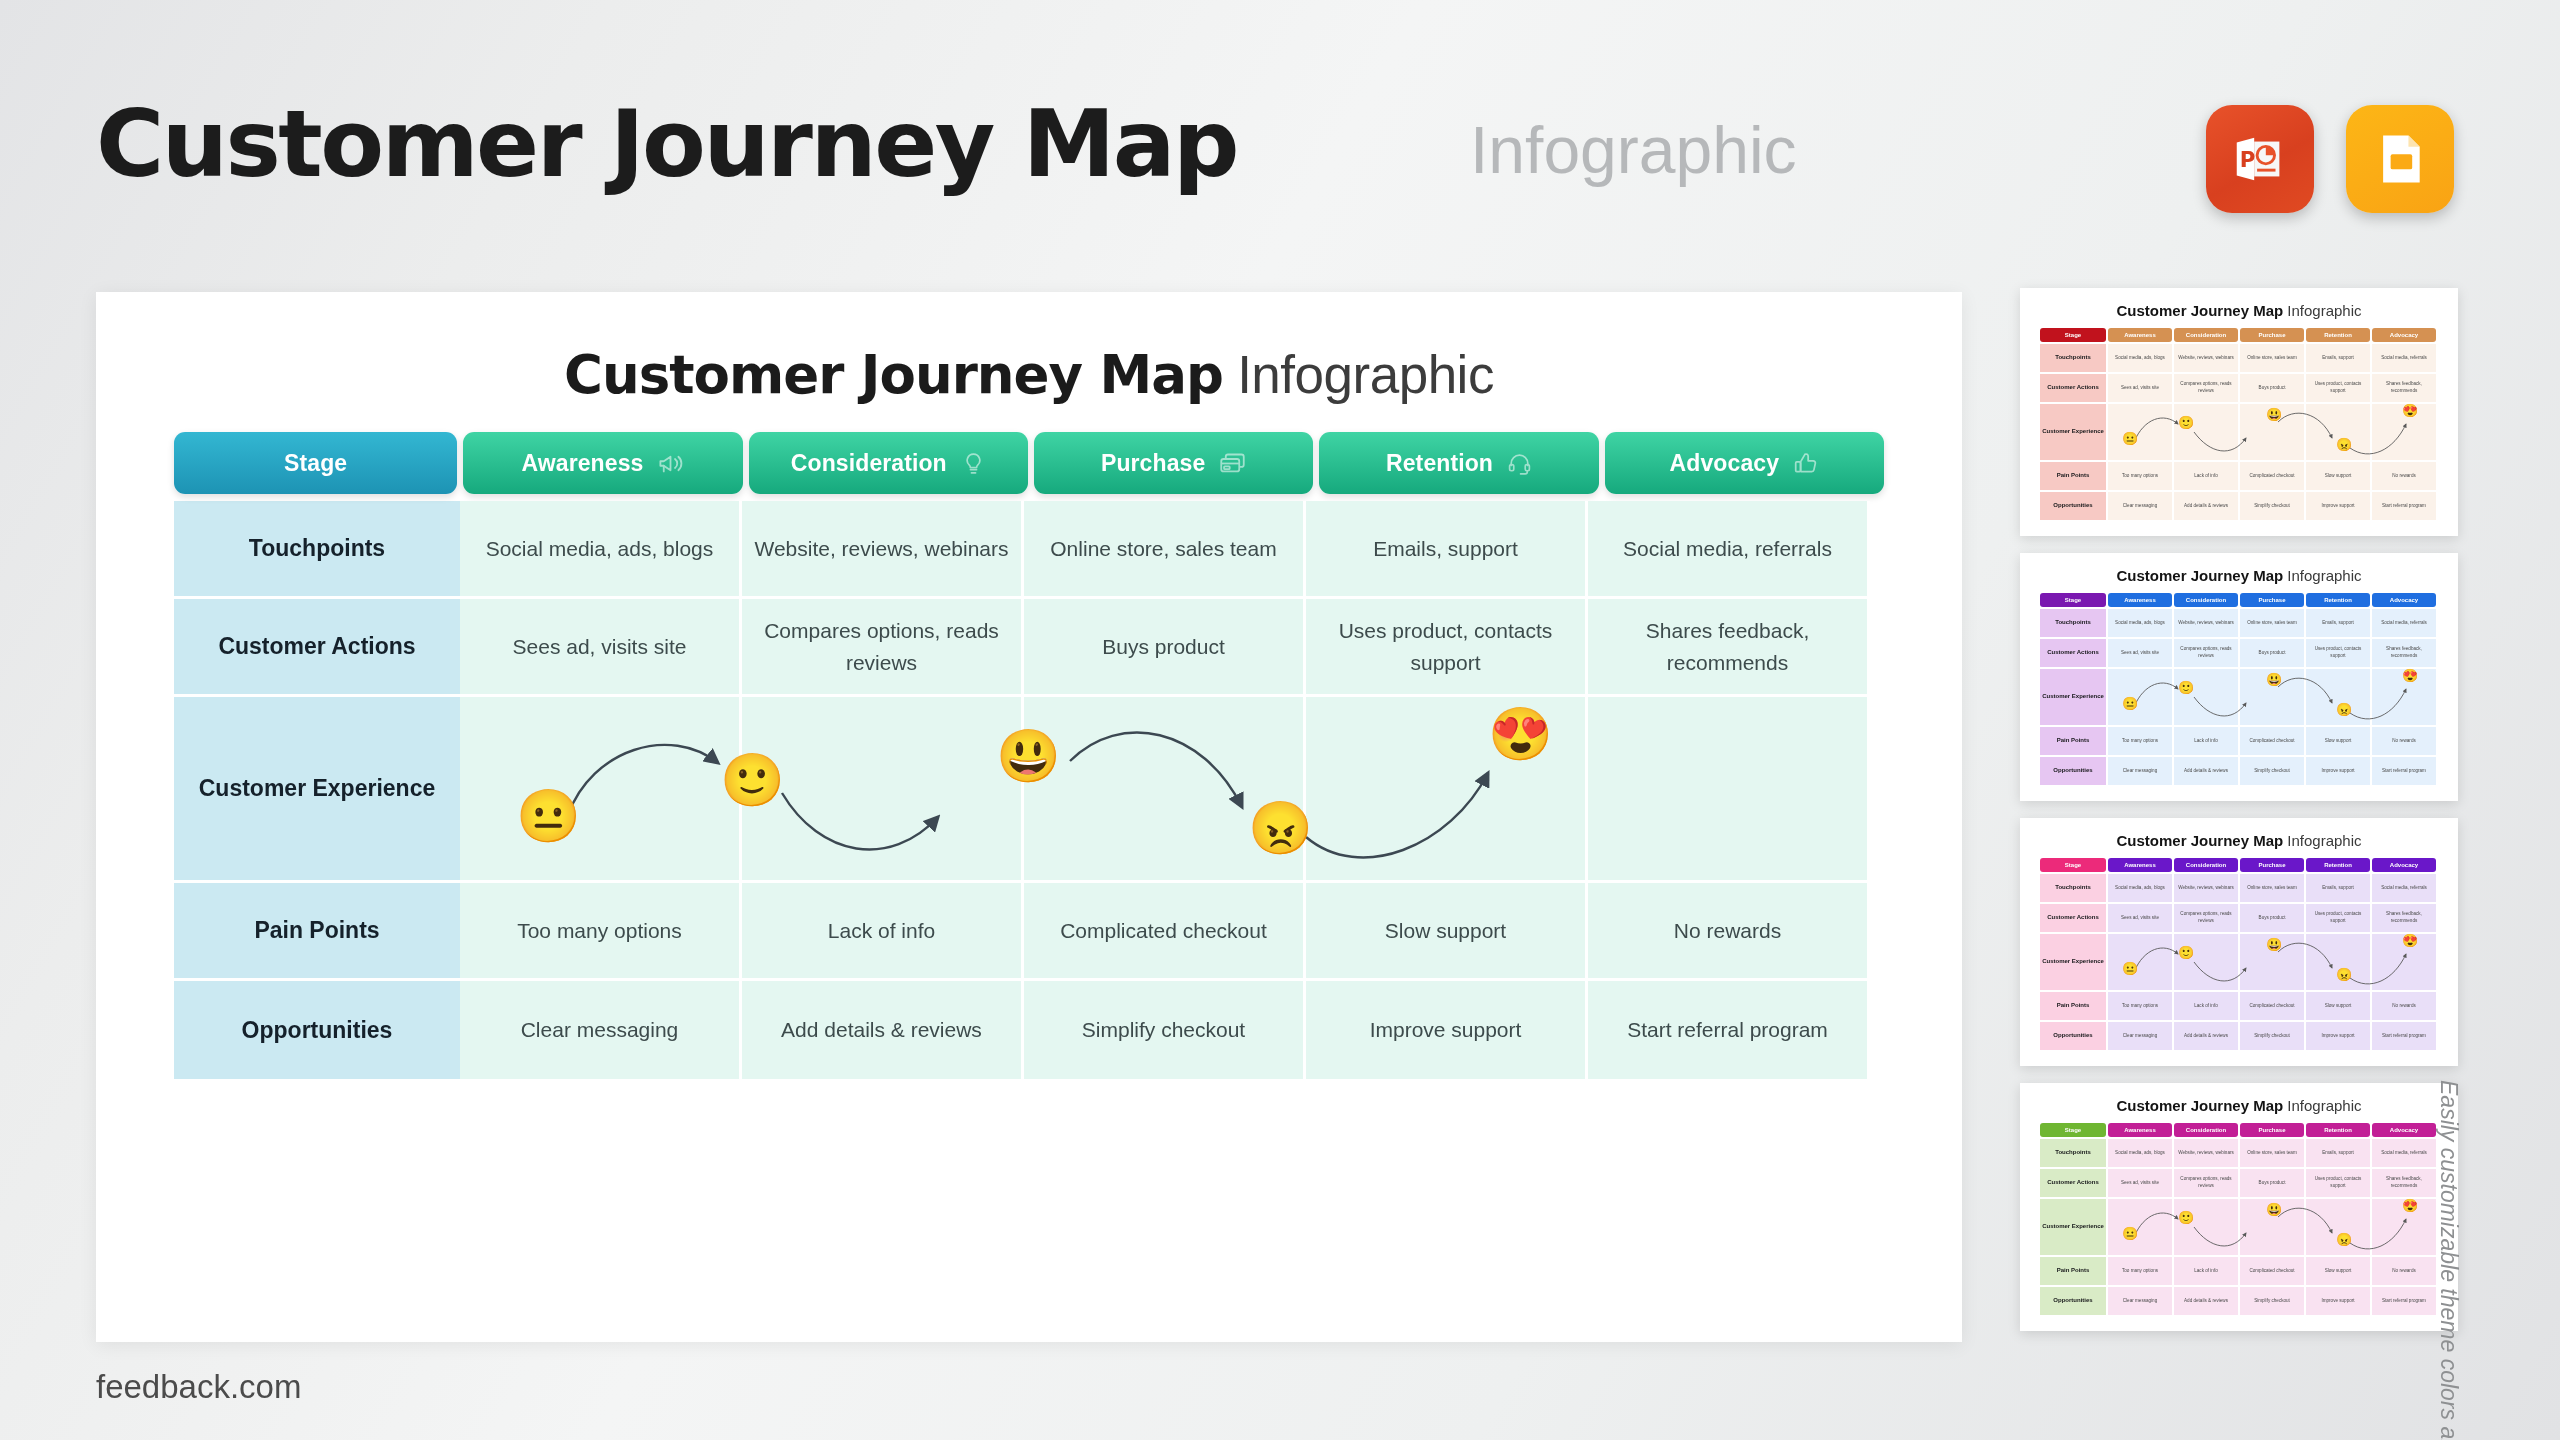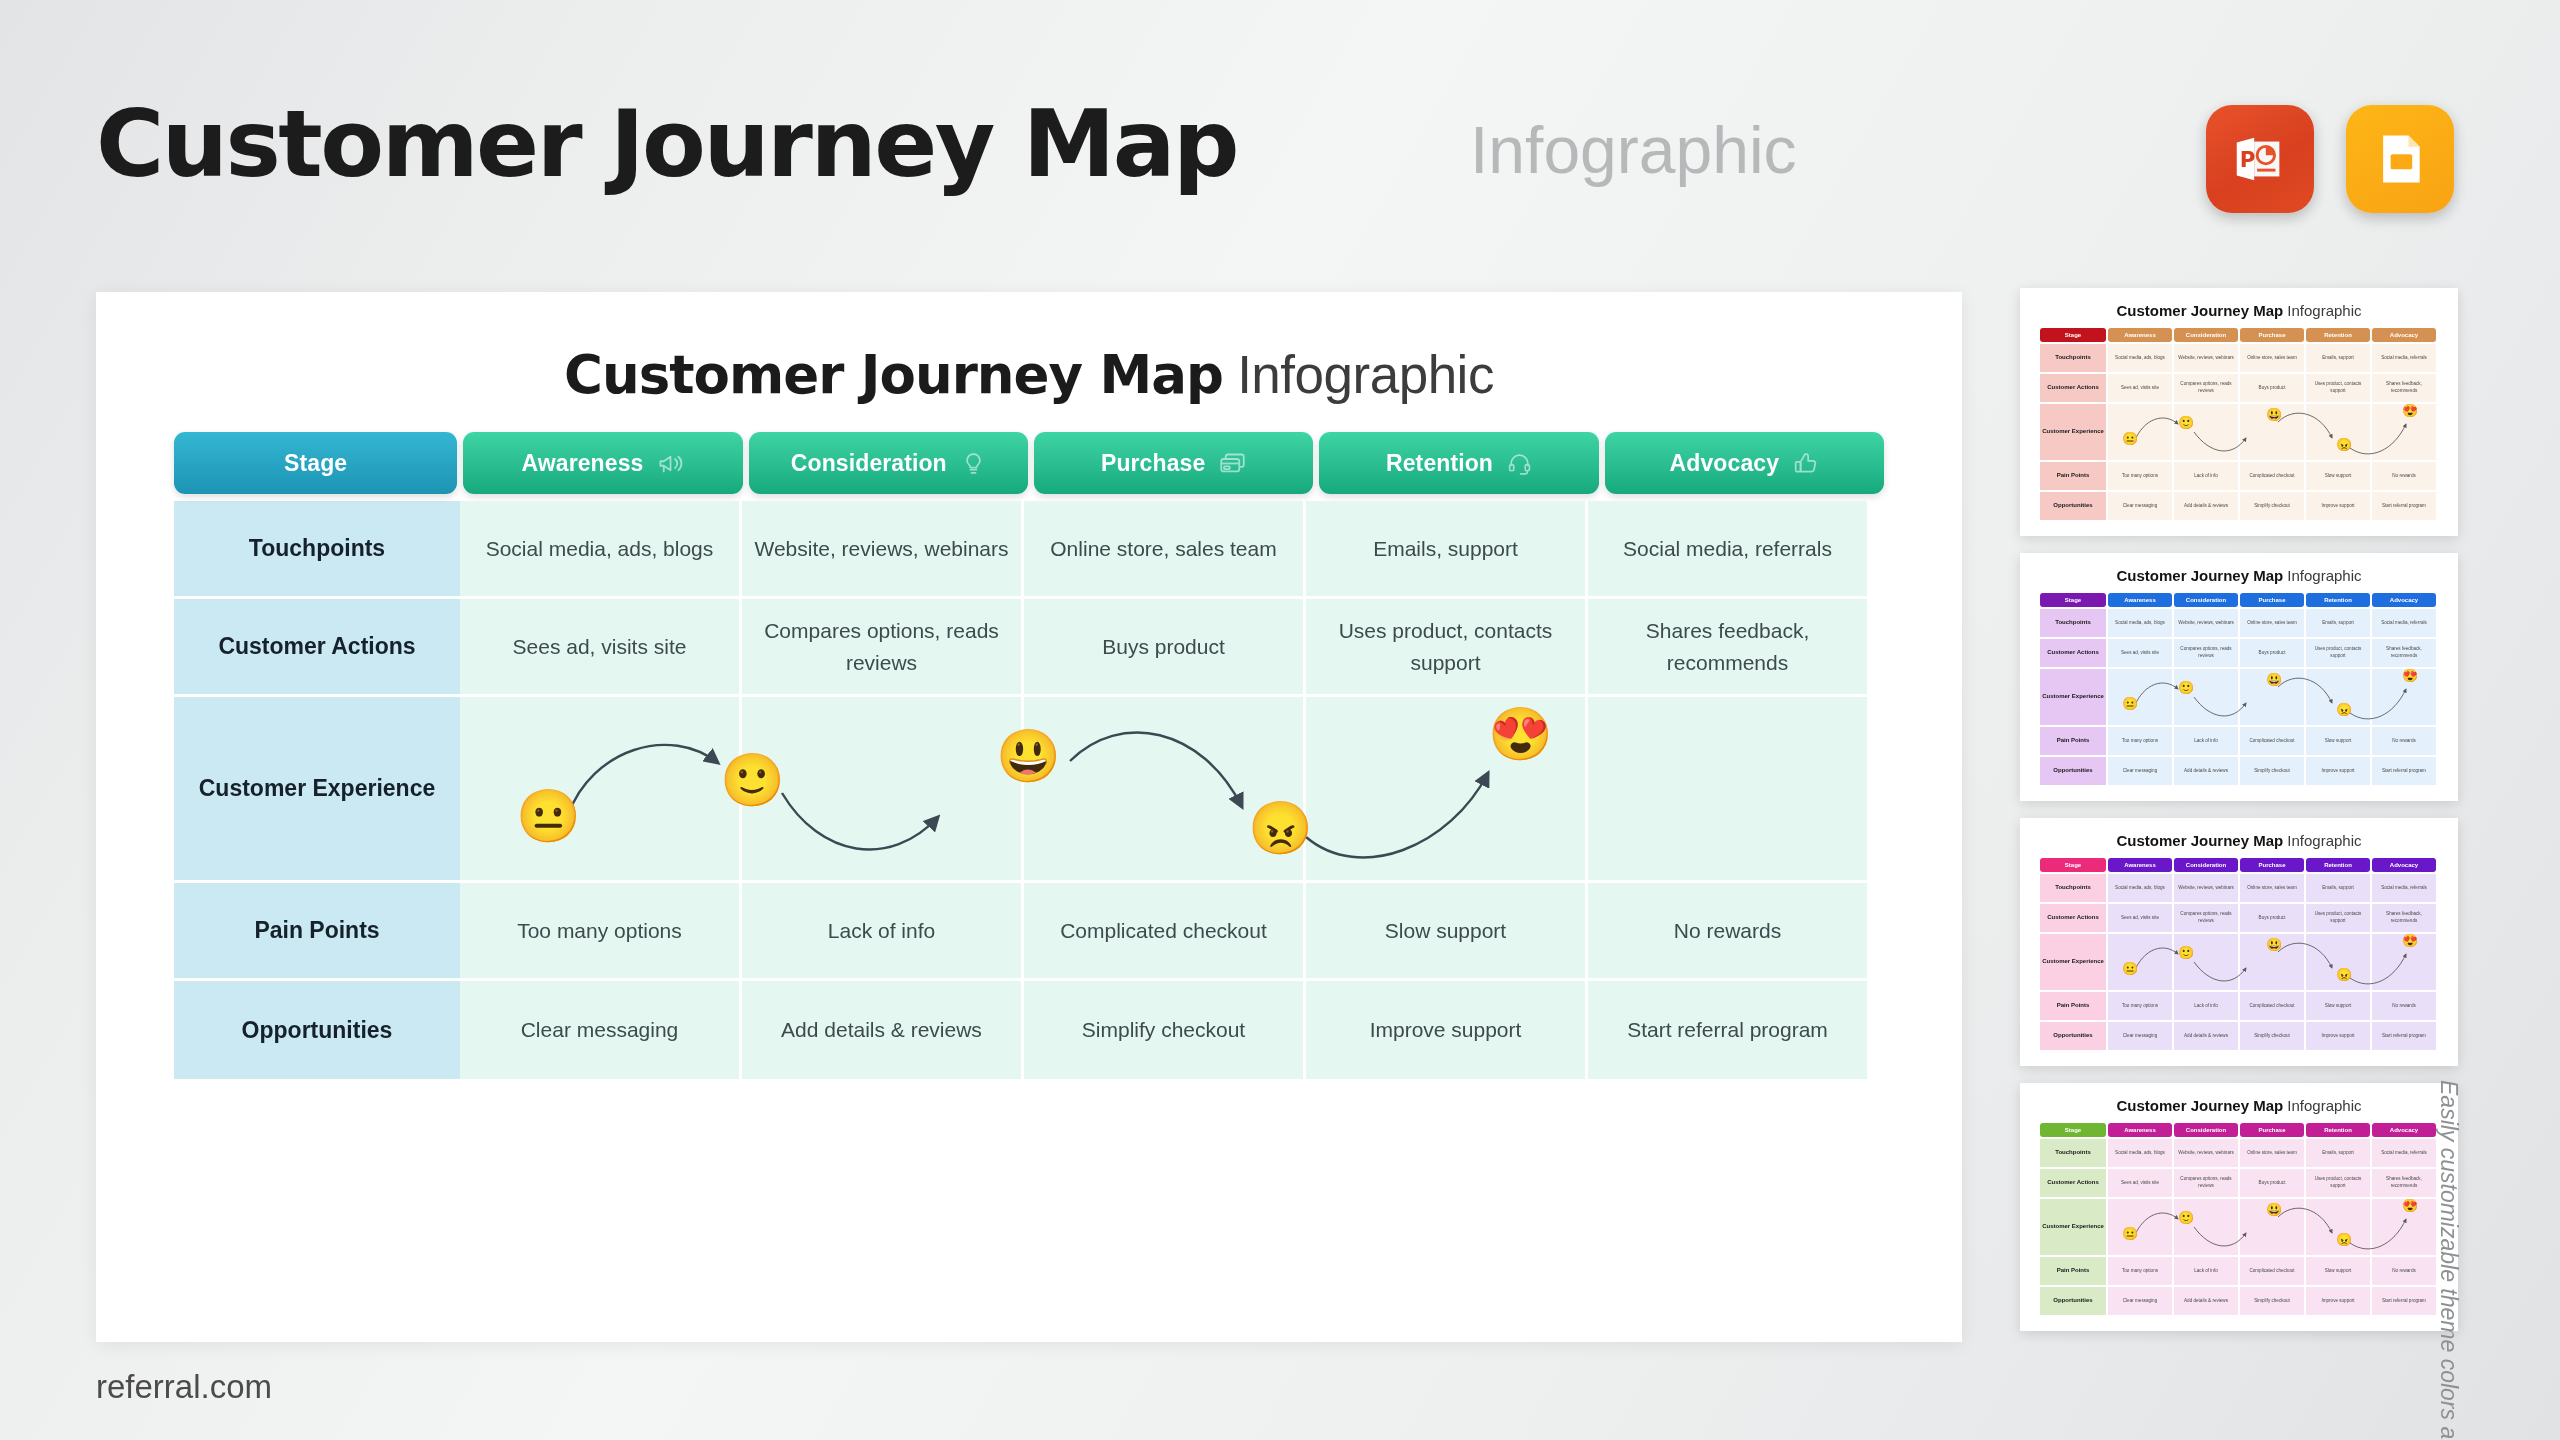--- a/index.html
+++ b/index.html
@@ -544,13 +544,13 @@
             <div class="mc" style="background: rgb(249, 226, 241);">Simplify checkout</div>
             <div class="mc" style="background: rgb(249, 226, 241);">Improve support</div>
             <div class="mc" style="background: rgb(249, 226, 241);">Start referral program</div>
           </div>
         </div>
       </div>
     </div>
   </div>
 
 <div id="side-note">Easily customizable theme colors and fonts*</div>
-<div id="footer-url">referral.com</div>
+<div id="footer-url">feedback.com</div>
 
 </body></html>

